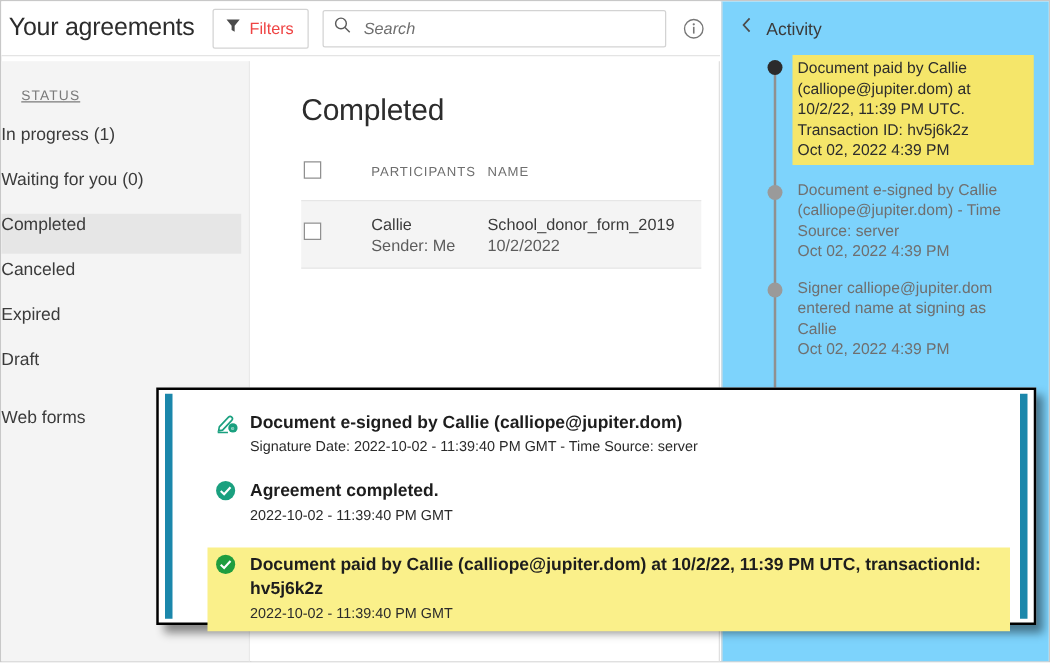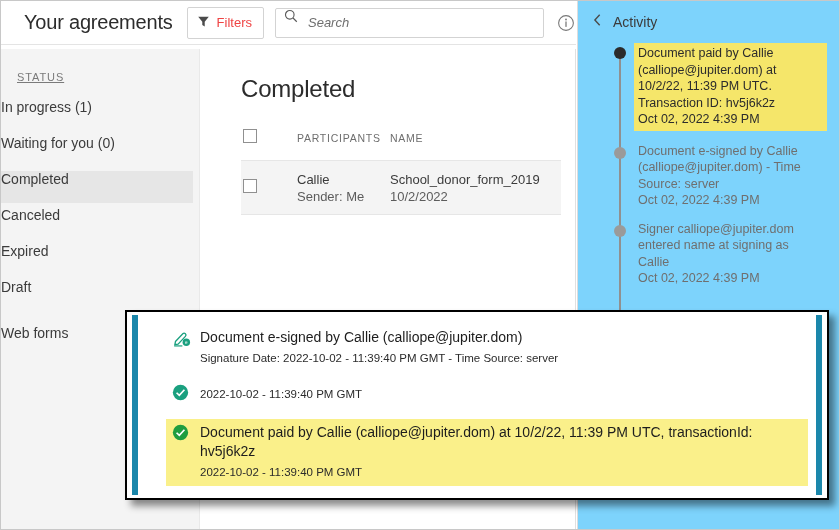--- a/index.html
+++ b/index.html
@@ -25,21 +25,21 @@
   .topbar {
     position: absolute;
     left: 0; top: 0;
     width: 575px;
     height: 44px;
     background: #ffffff;
     border-bottom: 1px solid #e4e4e4;
     box-sizing: border-box;
     display: flex;
     align-items: center;
-    padding-left: 23px;
+    padding-left: 6px;
   }
   .page-title {
     font-size: 20px;
     color: #2c2c2c;
     font-weight: 400;
     letter-spacing: -0.2px;
     white-space: nowrap;
   }
   .filters-btn {
     margin-left: 14px;
@@ -58,20 +58,21 @@
     color: #ef4444;
   }
   .search-wrap {
     margin-left: 11px;
     width: 275px;
     height: 30px;
     border: 1px solid #d3d3d3;
     background: #ffffff;
     border-radius: 2px;
     display: flex;
+    align-items: center;
     padding: 0 8px;
     box-sizing: border-box;
     gap: 8px;
   }
   .search-input {
     border: none;
     outline: none;
     flex: 1;
     font-size: 13px;
     font-family: "Liberation Sans", sans-serif;
@@ -285,20 +286,21 @@
   .ov-icon-col {
     width: 28px;
     flex: 0 0 28px;
     padding-top: 1px;
   }
   .ov-text-col { flex: 1; }
   .ov-main {
     font-size: 14px;
     color: #1d1d1d;
     line-height: 19px;
+    font-weight: bold;
   }
   .ov-sub {
     font-size: 11.5px;
     color: #2b2b2b;
     margin-top: 4px;
     line-height: 15px;
   }
   .check-icon {
     width: 17px; height: 17px;
     border-radius: 50%;
@@ -464,20 +466,21 @@
       <div class="ov-entry">
         <div class="ov-icon-col">
           <span class="check-icon">
             <svg width="17" height="17" viewBox="0 0 20 20">
               <circle cx="10" cy="10" r="9" fill="#1aa07f"></circle>
               <polyline points="5.4,10.3 8.6,13.4 14.6,6.8" fill="none" stroke="#ffffff" stroke-width="2"></polyline>
             </svg>
           </span>
         </div>
         <div class="ov-text-col">
+          <div class="ov-main">Agreement completed.</div>
           <div class="ov-sub">2022-10-02 - 11:39:40 PM GMT</div>
         </div>
       </div>
 
       <div class="ov-entry hl">
         <div class="ov-icon-col">
           <span class="check-icon">
             <svg width="17" height="17" viewBox="0 0 20 20">
               <circle cx="10" cy="10" r="9" fill="#1f9d3f"></circle>
               <polyline points="5.4,10.3 8.6,13.4 14.6,6.8" fill="none" stroke="#ffffff" stroke-width="2"></polyline>

